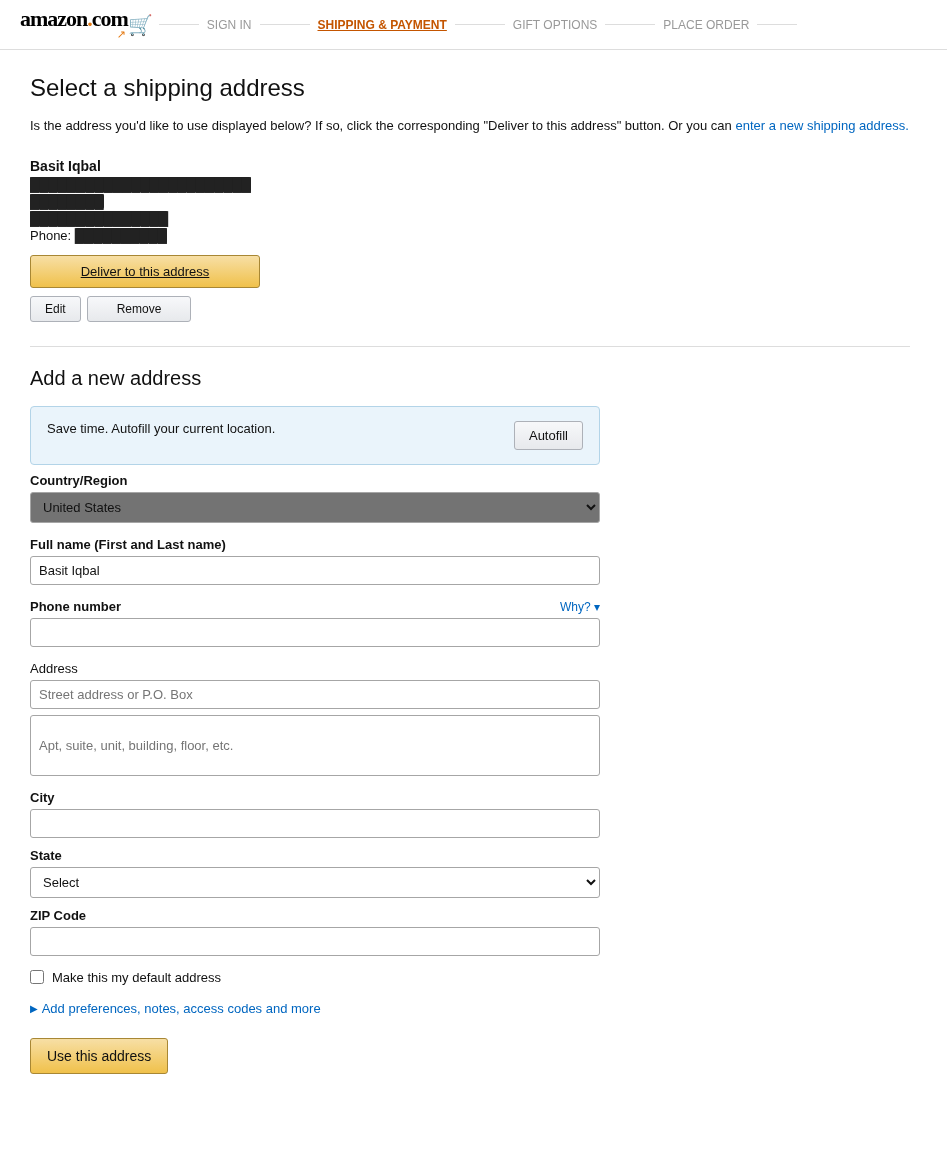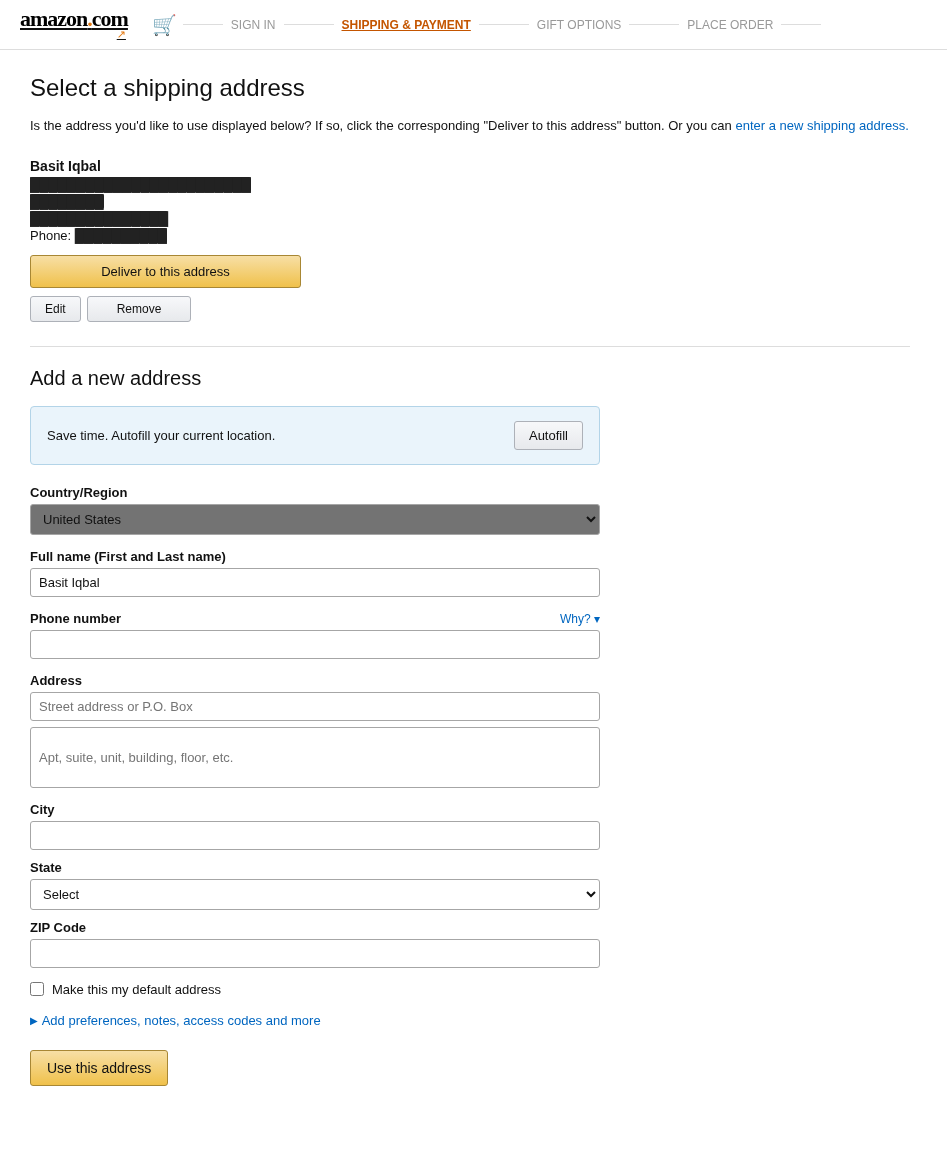--- a/index.html
+++ b/index.html
@@ -3,21 +3,21 @@
   <meta charset="utf-8">
   <style>
     * { box-sizing: border-box; margin: 0; padding: 0; }
     body { font-family: Arial, Helvetica, sans-serif; font-size: 14px; color: #111; background: #fff; }
   </style>
 </head>
 <body>
 
 <div style="display:flex; align-items:center; padding:8px 20px; border-bottom:1px solid #ddd; background:#fff;">
 
-  <div style="margin-right:24px; cursor:pointer;text-decoration:underline;">
+  <div style="cursor:pointer;">
     <div style="font-family:'Times New Roman',serif; font-size:22px; font-weight:bold; color:#000; line-height:1; letter-spacing:-1px;">
       amazon<span style="color:#e47911;">.</span>com
     </div>
     <div style="color:#e47911; font-size:11px; text-align:right; margin-top:-2px; padding-right:2px;">↗</div>
   </div>
 
   <div style="display:flex; align-items:center; gap:0;">
 
     <span style="font-size:20px; margin-right:6px; color:#555;">🛒</span>
 
@@ -55,36 +55,36 @@
       <span style="background:#222; color:#222; border-radius:2px; display:inline-block; font-size:13px;">████████</span>
     </div>
     <div style="font-size:13px; color:#111; margin-bottom:2px;">
       <span style="background:#222; color:#222; border-radius:2px; display:inline-block; font-size:13px;">███████████████</span>
     </div>
     <div style="font-size:13px; color:#111; margin-bottom:12px;">
       <span>Phone:</span>
       <span style="background:#222; color:#222; border-radius:2px; display:inline-block; font-size:13px;">██████████</span>
     </div>
 
-    <button style="background:linear-gradient(to bottom,#f7dfa5,#f0c14b); border:1px solid #a88734; border-radius:3px; padding:8px 0; width:271px; font-size:13px; cursor:pointer; color:#111; display:block; text-align:center; margin-bottom:8px;">Deliver to this address</button>
+    <button style="background:linear-gradient(to bottom,#f7dfa5,#f0c14b); border:1px solid #a88734; border-radius:3px; padding:8px 0; width:230px; font-size:13px; cursor:pointer; color:#111; display:block; text-align:center; margin-bottom:8px;text-decoration:underline;">Deliver to this address</button>
 
     <div style="display:flex; gap:6px;">
       <button style="background:linear-gradient(to bottom,#f7f8fa,#e7e9ec); border:1px solid #adb1b8; border-radius:3px; padding:5px 14px; font-size:12px; cursor:pointer; color:#111;">Edit</button>
       <button style="background:linear-gradient(to bottom,#f7f8fa,#e7e9ec); border:1px solid #adb1b8; border-radius:3px; padding:5px 29px; font-size:12px; cursor:pointer; color:#111;">Remove</button>
     </div>
   </div>
 
   
   <hr style="border:none; border-top:1px solid #ddd; margin:20px 0;">
 
   
   <h2 style="font-size:20px; font-weight:normal; margin-bottom:16px; color:#111;">Add a new address</h2>
 
   
-  <div style="background:#eaf4fb; border:1px solid #b3d4e8; border-radius:4px; padding:14px 16px; display:flex; align-items:center; justify-content:space-between; max-width:570px; margin-bottom:20px;">
+  <div style="background:#eaf4fb; border:1px solid #b3d4e8; border-radius:4px; padding:14px 16px; display:flex; justify-content:space-between; max-width:570px; margin-bottom:8px;">
     <span style="font-size:13px; color:#111;">Save time. Autofill your current location.</span>
     <button style="background:linear-gradient(to bottom,#f7f8fa,#e7e9ec); border:1px solid #adb1b8; border-radius:3px; padding:6px 14px; font-size:13px; cursor:pointer; color:#111; white-space:nowrap; margin-left:16px;">Autofill</button>
   </div>
 
   
   <div style="margin-bottom:14px; max-width:570px;">
     <label style="display:block; font-size:13px; font-weight:bold; margin-bottom:4px; color:#111;">Country/Region</label>
     <select style="width:100%; padding:6px 8px; border:1px solid #a6a6a6; border-radius:3px; font-size:13px; color:#111; background:#737373; cursor:pointer;">
       <option value="US" selected="">United States</option>
       <option value="CA">Canada</option>
@@ -109,21 +109,21 @@
       <label style="font-size:13px; font-weight:bold; color:#111;">Phone number</label>
       <span style="font-size:12px; color:#0066c0; cursor:pointer;">
         <span>Why?</span> ▾
       </span>
     </div>
     <input type="tel" style="width: 100%; padding: 6px 8px; border: 1px solid rgb(166, 166, 166); border-radius: 3px; font-size: 13px; color: rgb(17, 17, 17);" value="">
   </div>
 
   
   <div style="margin-bottom:14px; max-width:570px;">
-    <label style="display:block; font-size:13px; font-weight:bold; margin-bottom:4px; color:#111;">Address</label>
+    <label style="display:block; font-size:13px; font-weight:normal; margin-bottom:4px; color:#111;">Address</label>
     <input type="text" style="width: 100%; padding: 6px 8px; border: 1px solid rgb(166, 166, 166); border-radius: 3px; font-size: 13px; color: rgb(170, 170, 170); margin-bottom: 6px;" placeholder="Street address or P.O. Box">
     <input type="text" style="width: 100%; padding: 22px 8px; border: 1px solid rgb(166, 166, 166); border-radius: 3px; font-size: 13px; color: rgb(170, 170, 170);" placeholder="Apt, suite, unit, building, floor, etc.">
   </div>
 
   
   <div style="display:flex; gap:10px; max-width:570px; margin-bottom:14px;flex-direction:column;">
     <div style="flex:1;">
       <label style="display:block; font-size:13px; font-weight:bold; margin-bottom:4px;">City</label>
       <input type="text" style="width: 100%; padding: 6px 8px; border: 1px solid rgb(166, 166, 166); border-radius: 3px; font-size: 13px; color: rgb(17, 17, 17);" value="">
     </div>

